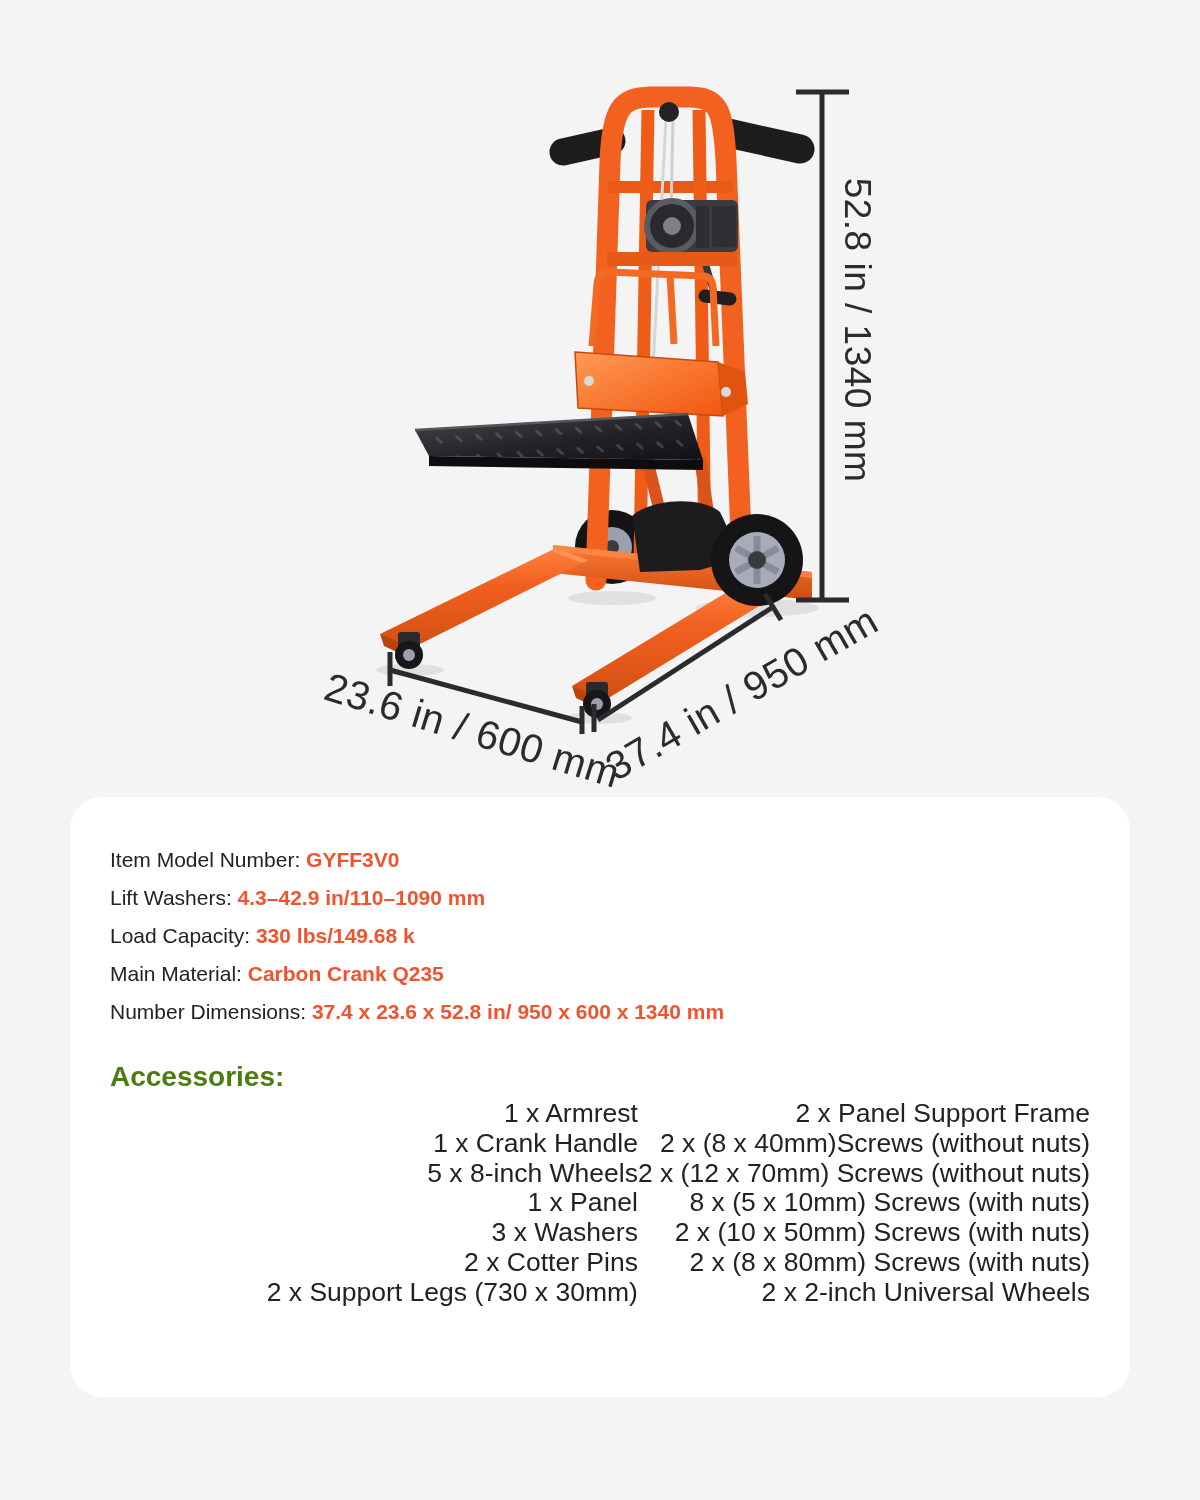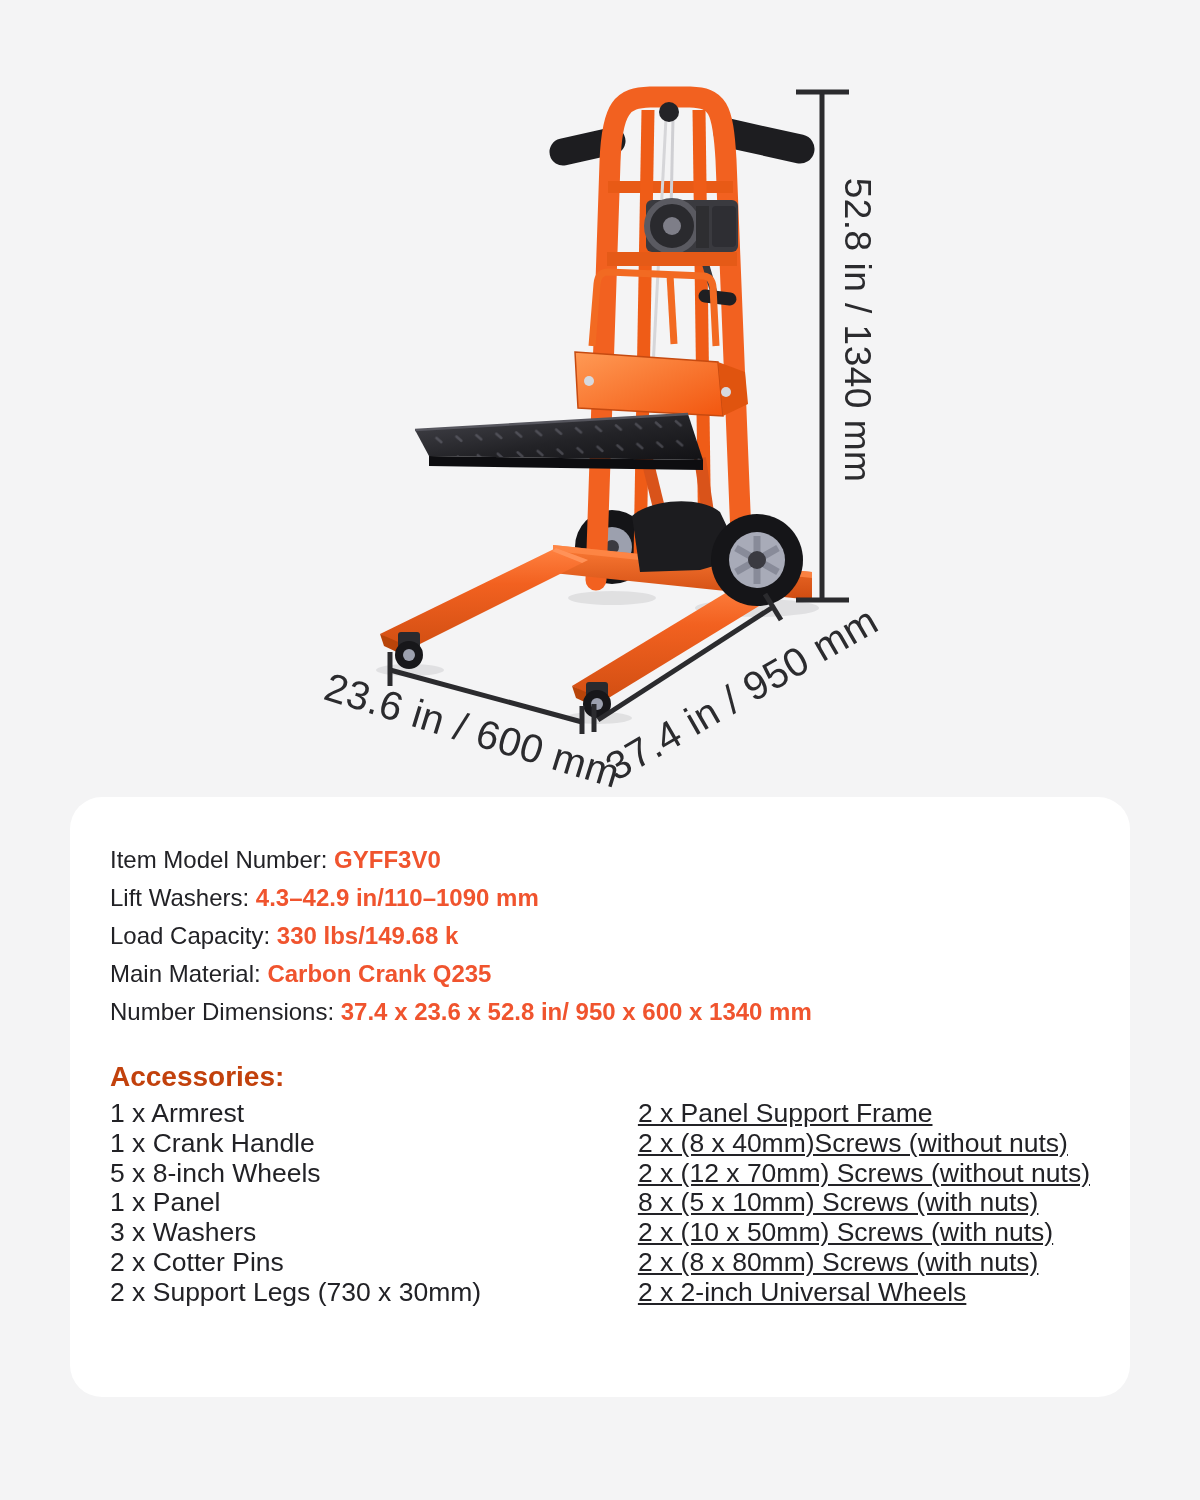--- a/index.html
+++ b/index.html
@@ -14,28 +14,28 @@
   .dim-text {
     fill:#2b2b2e; font-family:"Liberation Sans",sans-serif;
     font-size:40px; font-weight:500; letter-spacing:.5px;
   }
   .dim-text.vert { font-size:37px; }
   .card {
     position:absolute; left:70px; top:797px; width:1060px; height:600px;
     background:#ffffff; border-radius:32px; box-sizing:border-box;
     padding:44px 40px 0 40px;
   }
-  .spec-row { font-size:24px; line-height:38px; color:#222226; white-space:nowrap; }
+  .spec-row { font-size:21px; line-height:38px; color:#222226; white-space:nowrap; }
   .spec-label { color:#222226; }
   .spec-value { font-weight:bold; color:var(--accent,#F0542E); }
-  .acc-head { margin:30px 0 6px 0; font-size:28px; line-height:32px; font-weight:bold; color:#c2410c; }
+  .acc-head { margin:30px 0 6px 0; font-size:28px; line-height:32px; font-weight:bold; color:#4d7c0f; }
   .acc-cols { display:flex; }
   .acc-col { list-style:none; margin:0; padding:0; width:540px;
-             font-size:26.5px; line-height:29.8px; color:#222226; white-space:nowrap; }
-  .acc-col.right { width:auto;text-decoration:underline; }
+             font-size:26.5px; line-height:29.8px; color:#222226; white-space:nowrap;text-align:right; }
+  .acc-col.right { width:auto; }
 </style>
 </head>
 <body>
 
 <div class="stage">
   <svg width="1200" height="795" viewBox="0 0 1200 795" xmlns="http://www.w3.org/2000/svg">
     <defs>
       <linearGradient id="panelGrad" x1="0" y1="0" x2="1" y2="1">
         <stop offset="0" stop-color="#ff9a55"></stop>
           <stop offset="1" stop-color="#f2560f"></stop>

